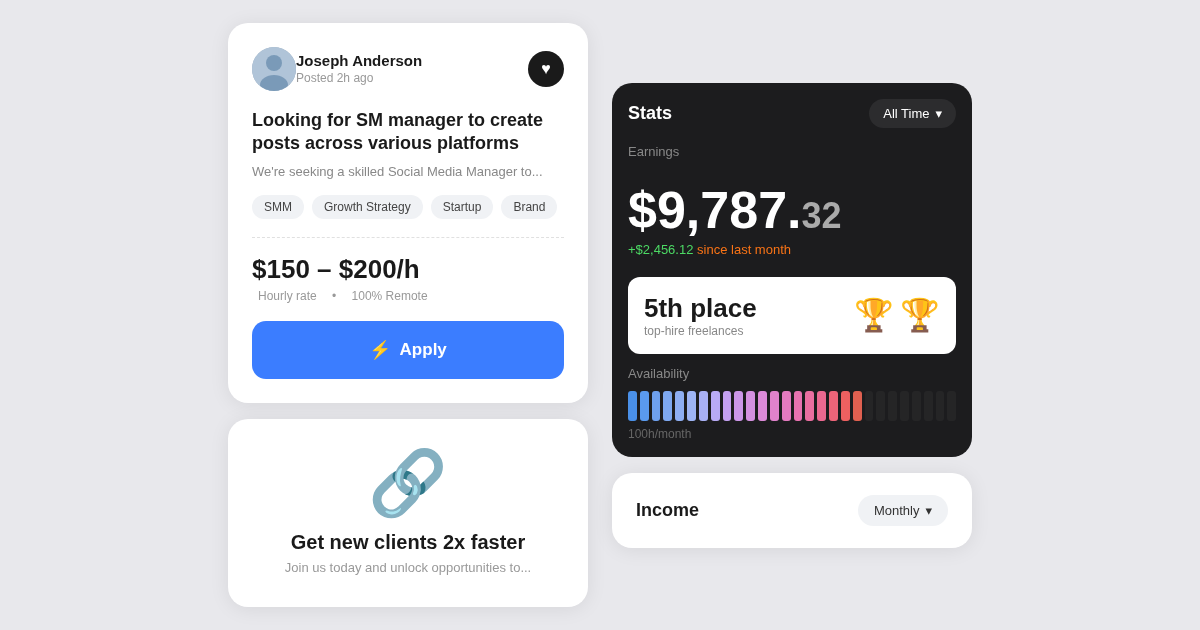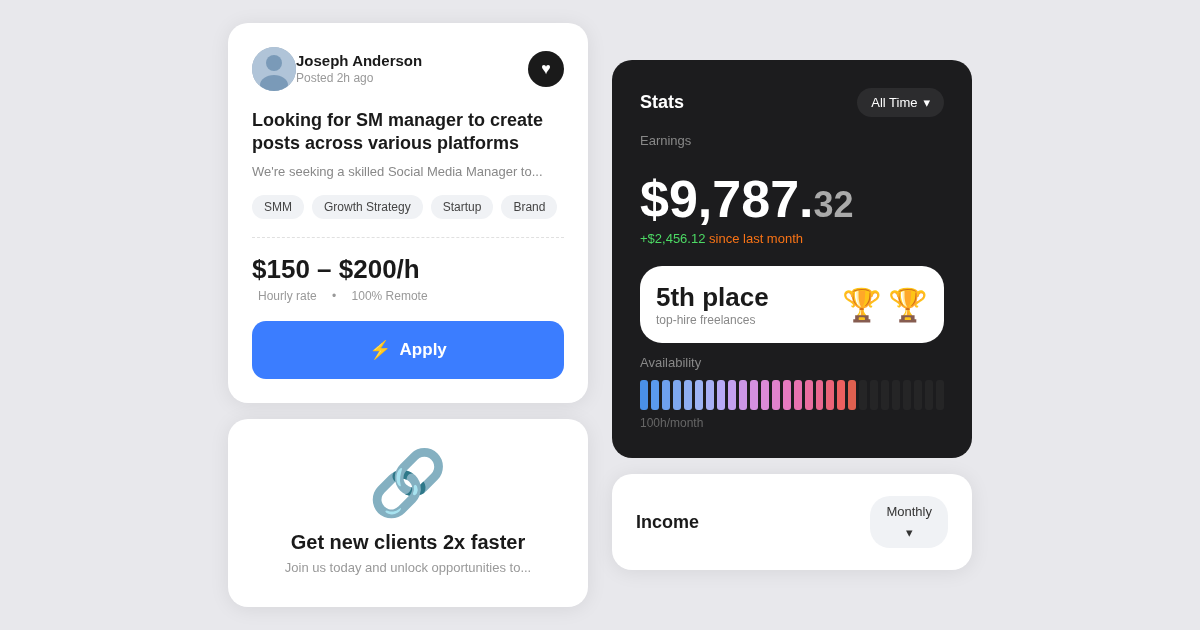--- a/index.html
+++ b/index.html
@@ -175,21 +175,21 @@
     .right-column {
       display: flex;
       flex-direction: column;
       gap: 16px;
       width: 360px;
     }
 
     .stats-card {
       background: #1c1c1e;
       border-radius: 20px;
-      padding: 28px;
+      padding: 16px;
       color: white;
     }
     .stats-header {
       display: flex;
       align-items: center;
       justify-content: space-between;
       margin-bottom: 16px;
     }
     .stats-title {
       font-size: 18px;
@@ -260,21 +260,21 @@
       color: #666;
       margin-top: 2px;
     }
     .stat-sub .highlight {
       color: #aaa;
     }
 
     
     .rank-card {
       background: white;
-      border-radius: 22px;
+      border-radius: 12px;
       padding: 16px;
       display: flex;
       align-items: center;
       justify-content: space-between;
       margin-bottom: 12px;
     }
     .rank-info .rank-place {
       font-size: 26px;
       font-weight: 700;
       color: #1a1a1a;
@@ -331,21 +331,20 @@
       border: none;
       border-radius: 20px;
       padding: 8px 16px;
       font-size: 13px;
       font-weight: 500;
       cursor: pointer;
       display: flex;
       align-items: center;
       gap: 6px;
       color: #333;
-      flex-direction: column;
     }
   </style>
 </head>
 <body>
 
 <div class="left-column">
 
   <div class="card job-card">
     <div class="header">
       <div class="user-info">

